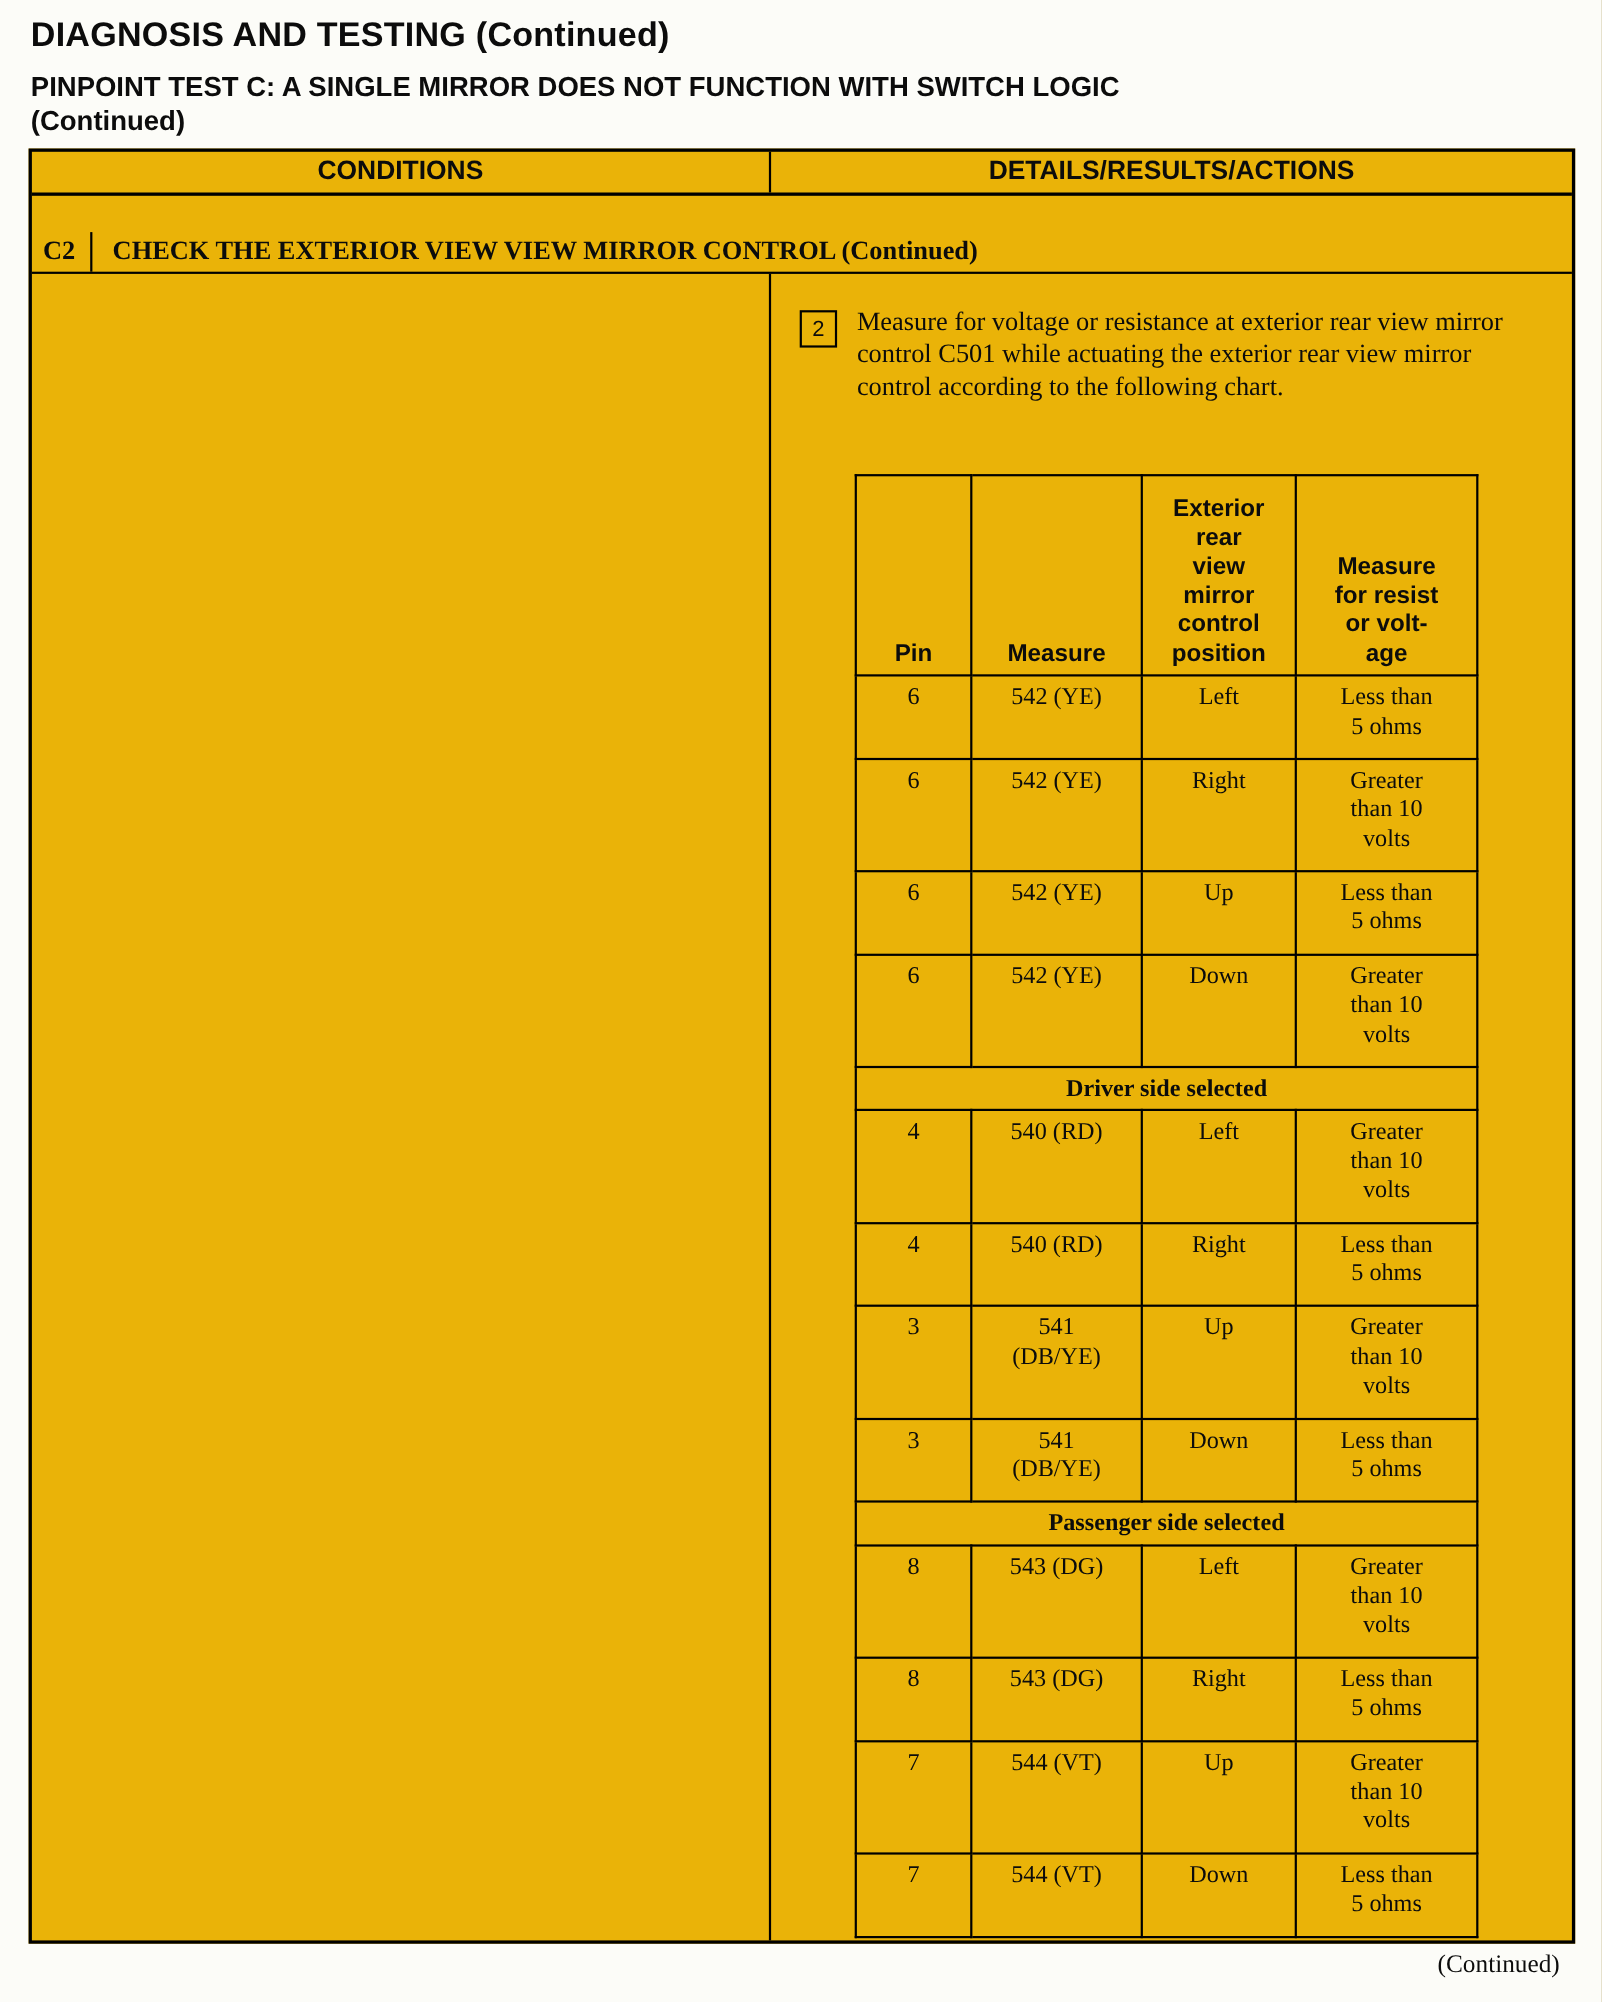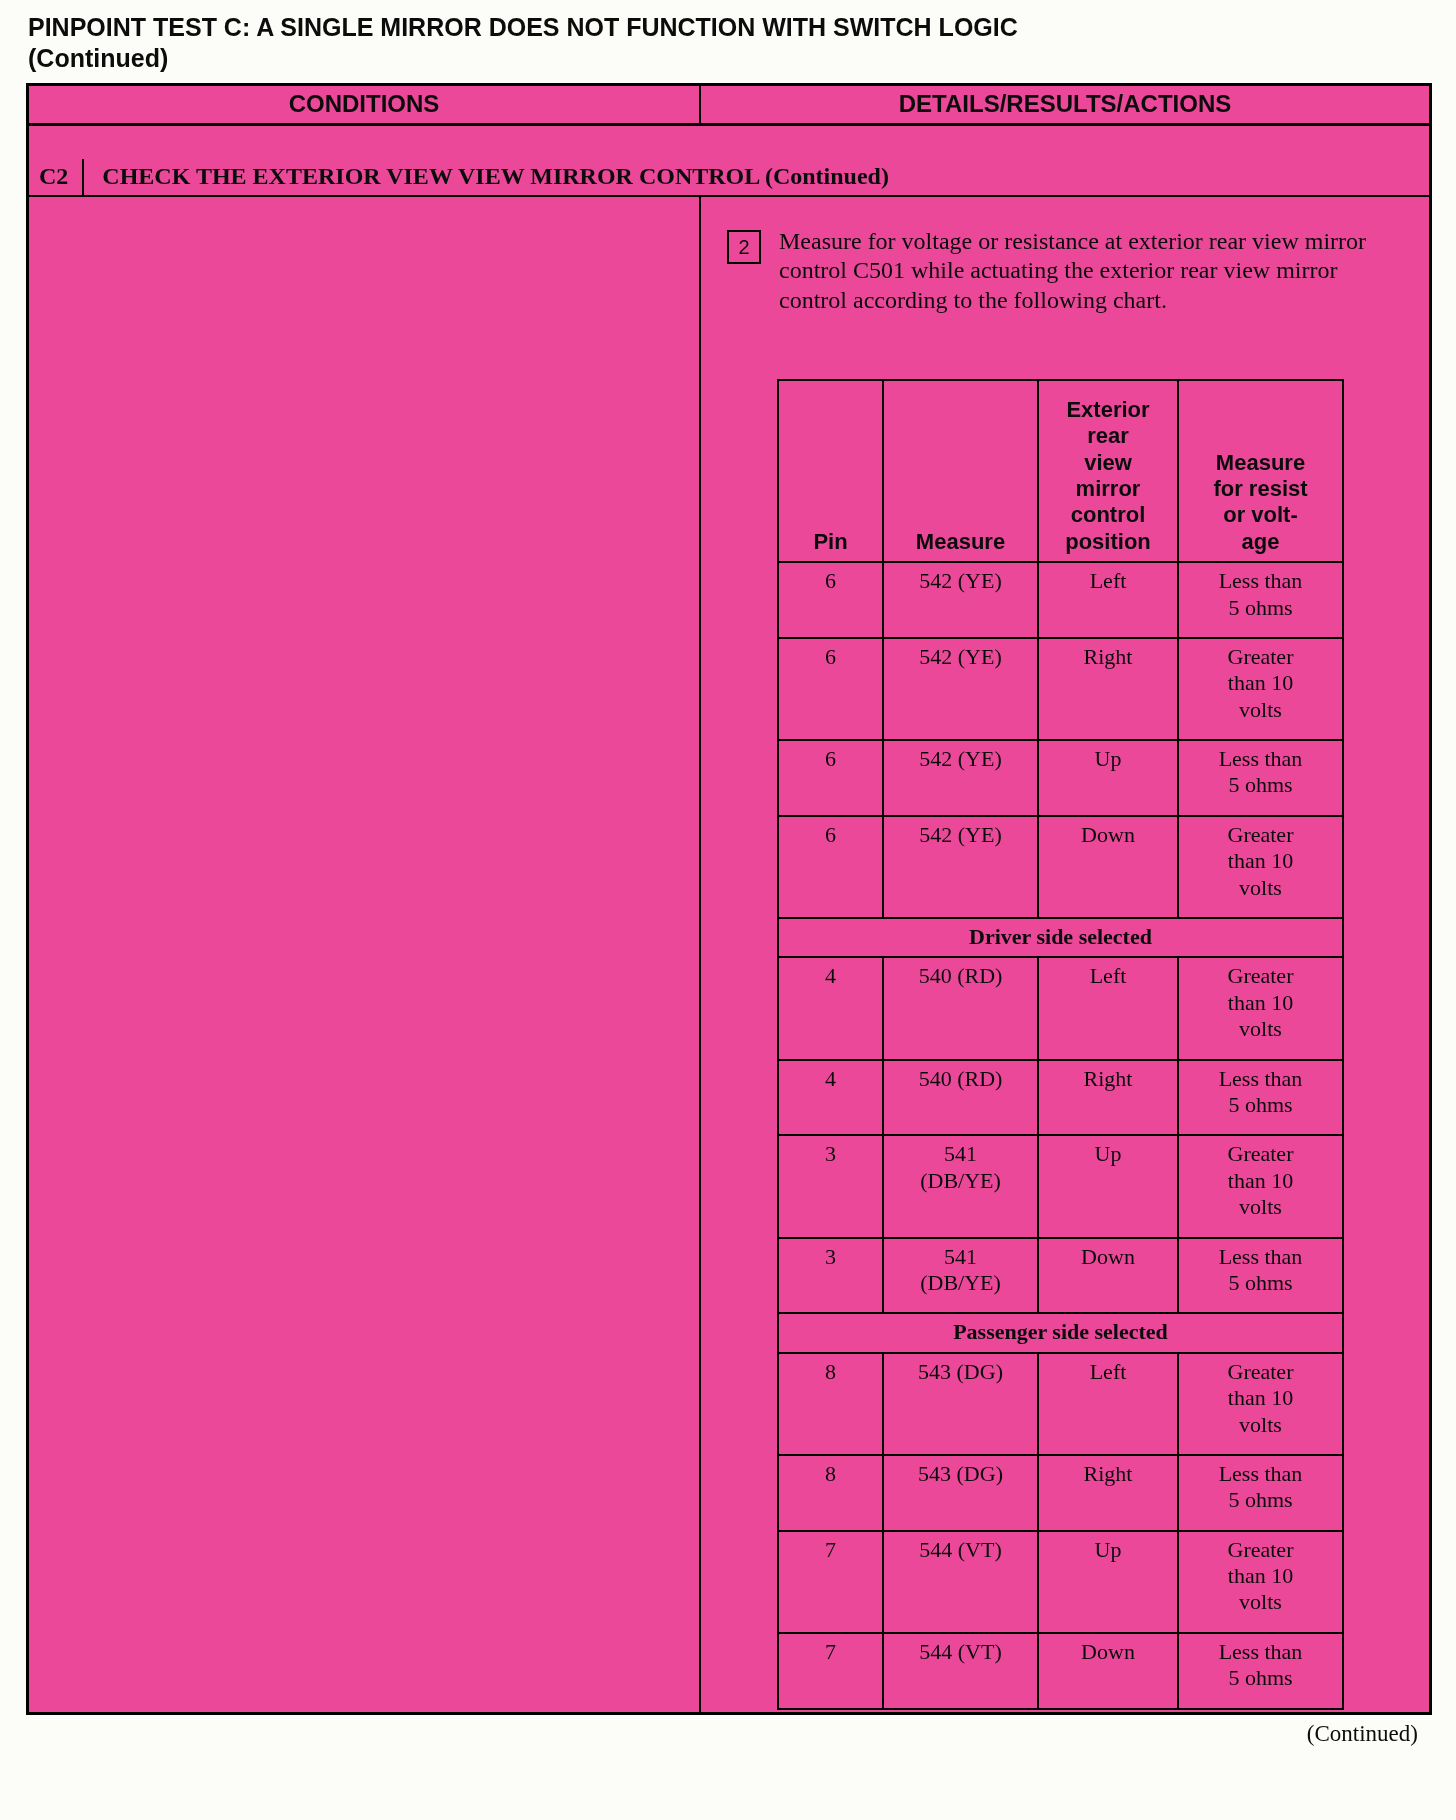--- a/index.html
+++ b/index.html
@@ -29,21 +29,21 @@
     margin: 0 0 10px 2px;
   }
   .pinpoint-title span { display: block; }
 
   
   .outer-table {
     border: 3px solid #000;
     height: 1632px;
     display: flex;
     flex-direction: column;
-    background: #ec4899;
+    background: #eab308;
   }
   .ot-header {
     display: flex;
     border-bottom: 3px solid #000;
     font-family: "Liberation Sans", sans-serif;
     font-weight: bold;
     font-size: 24px;
     text-align: center;
   }
   .ot-h-left {
@@ -122,20 +122,21 @@
     text-align: right;
     font-size: 23px;
     padding: 6px 14px 0 0;
   }
 </style>
 </head>
 <body>
 
 <div class="page">
 
+  <h1 class="doc-title">DIAGNOSIS AND TESTING (Continued)</h1>
 
   <h2 class="pinpoint-title">
     <span>PINPOINT TEST C:  A SINGLE MIRROR DOES NOT FUNCTION WITH SWITCH LOGIC</span>
     <span>(Continued)</span>
   </h2>
 
   <div class="outer-table">
 
     <div class="ot-header">
       <div class="ot-h-left">CONDITIONS</div>

